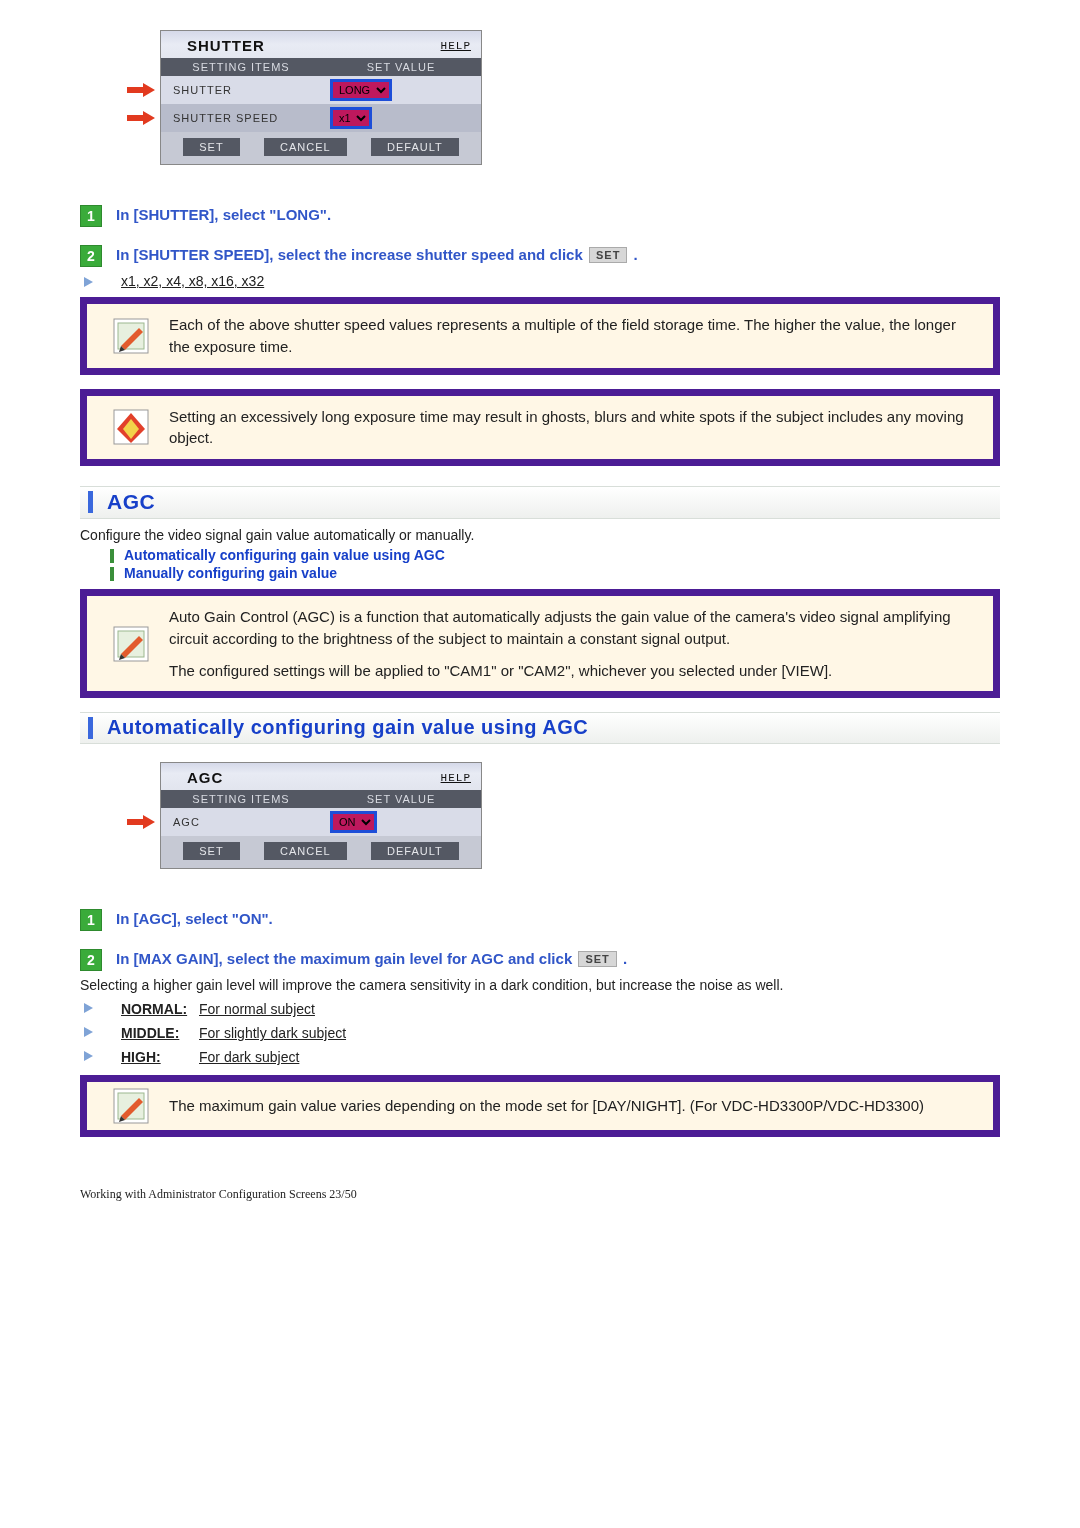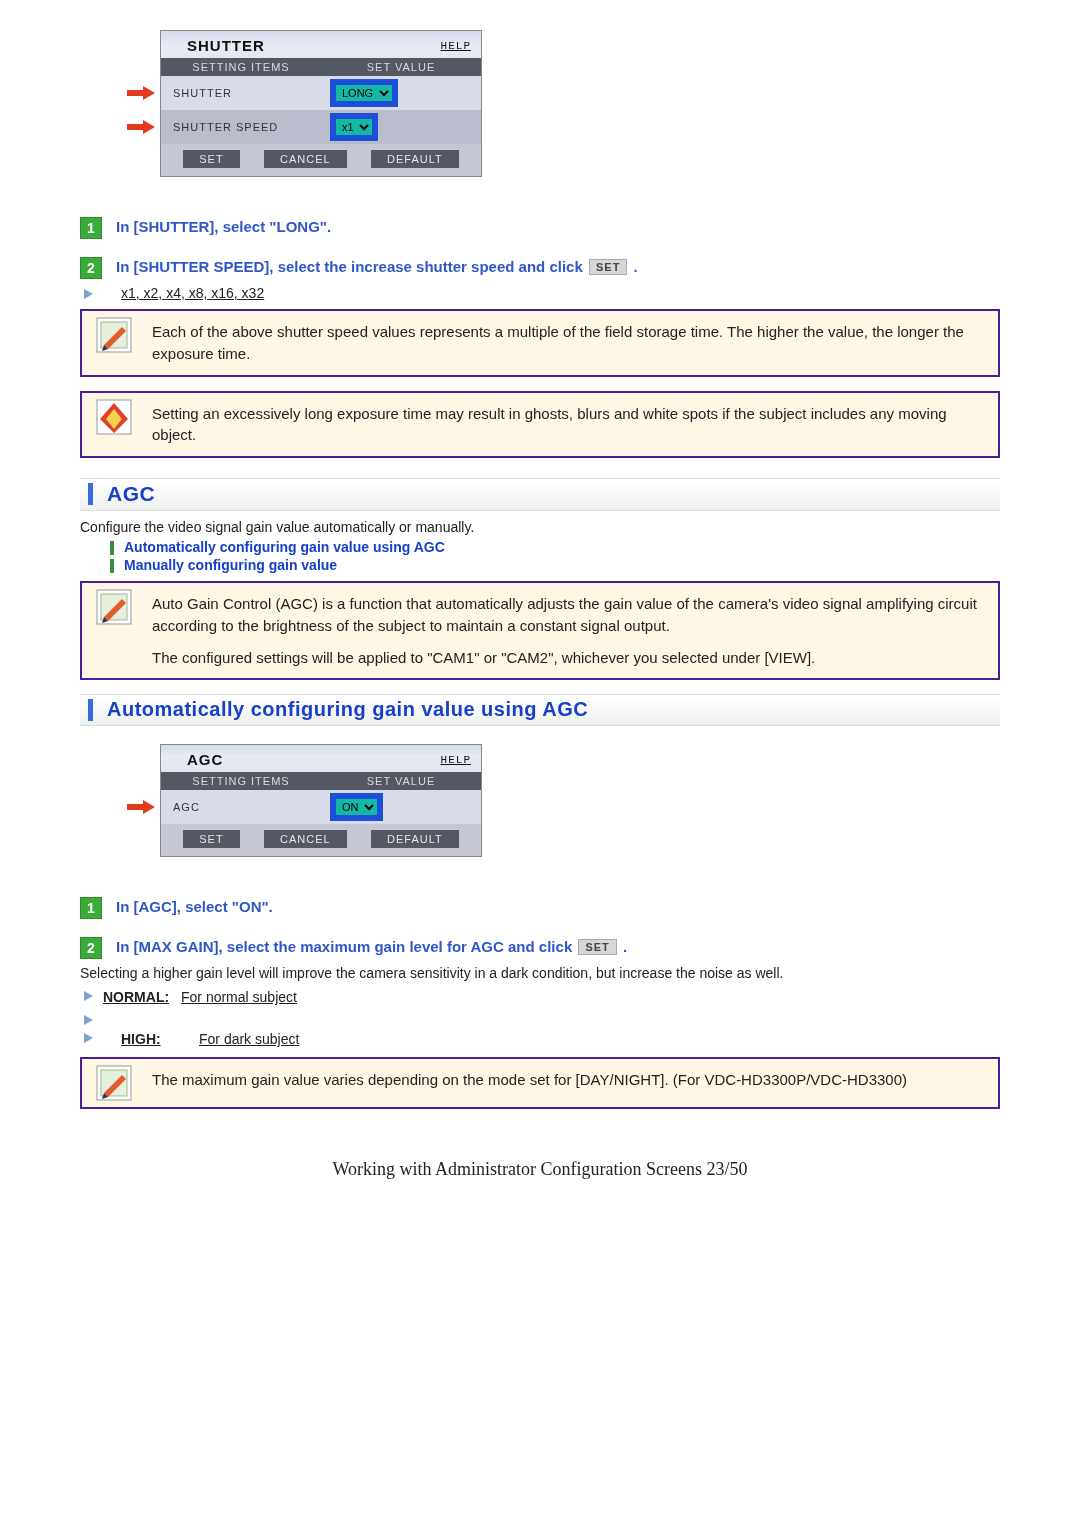--- a/index.html
+++ b/index.html
@@ -69,22 +69,22 @@
     padding: 4px 6px 4px 12px;
     color: #333;
     letter-spacing: 1px;
   }
   .panel-cell-value {
     width: 50%;
     padding: 3px 6px;
   }
   select.panel-select {
     font-size: 11px;
-    border: 6px solid #1d4ed8;
-    background: #14b8a6;
+    border: 3px solid #1d4ed8;
+    background: #be185d;
     padding: 1px 2px;
   }
   .panel-buttons {
     display: flex;
     gap: 0;
     padding: 6px 10px 8px 10px;
     justify-content: space-around;
     background: #c6c9d4;
   }
   .panel-btn {
@@ -156,24 +156,24 @@
     margin-right: 10px;
     margin-top: 4px;
     flex: 0 0 auto;
   }
   .tri-blue { border-left-color: #7fa3d6; }
   .sub-bullet-text { flex: 1; }
 
   .note-block {
     display: flex;
     background: #fff7e6;
-    border: 2px solid #4c1d95;
+    border: 7px solid #4c1d95;
     margin: 8px 0 14px 0;
-    padding: 6px 6px;
-    align-items: flex-start;
+    padding: 6px 18px;
+    align-items: center;
   }
   .note-icon, .warn-icon {
     width: 36px; height: 36px;
     flex: 0 0 36px;
     margin-right: 20px;
     margin-left: 8px;
   }
   .note-body {
     flex: 1;
     font-size: 15px;
@@ -224,23 +224,23 @@
     display: flex;
     align-items: flex-start;
     margin: 2px 0;
   }
   .gain-key {
     font-weight: bold;
     width: 78px;
     flex: 0 0 78px;
   }
   .footer {
-    text-align: center;
+    text-align: left;
     font-family: "Times New Roman", serif;
-    font-size: 18px;
+    font-size: 12px;
     margin-top: 50px;
   }
 </style>
 </head>
 <body>
 
 <div class="panel">
   <div class="panel-inner">
     <div class="panel-title-row">
       <span class="panel-title">SHUTTER</span>
@@ -396,27 +396,31 @@
   <div class="step-num">2</div>
   <div class="step-text">
     <span>In [MAX GAIN], select the maximum gain level for AGC and click </span><span class="set-chip">SET</span><span> .</span>
   </div>
 </div>
 <div style="margin:6px 0 6px 0;">Selecting a higher gain level will improve the camera sensitivity in a dark condition, but increase the noise as well.</div>
 
 <div id="gain-options" style="margin-left:4px;">
     <div class="sub-bullet-row">
       <div class="tri-bullet tri-blue"></div>
-      <div class="gain-row sub-bullet-text" style="">
+      <div class="gain-row sub-bullet-text" style="margin-left:18px;">
         <div class="gain-key">NORMAL:</div>
         <div>For normal subject</div>
       </div>
     </div>
     <div class="sub-bullet-row">
       <div class="tri-bullet tri-blue"></div>
+      <div class="gain-row sub-bullet-text" style="margin-left:18px;">
+        <div class="gain-key">MIDDLE:</div>
+        <div>For slightly dark subject</div>
+      </div>
     </div>
     <div class="sub-bullet-row">
       <div class="tri-bullet tri-blue"></div>
       <div class="gain-row sub-bullet-text" style="margin-left:18px;">
         <div class="gain-key">HIGH:</div>
         <div>For dark subject</div>
       </div>
     </div>
   </div>
 

